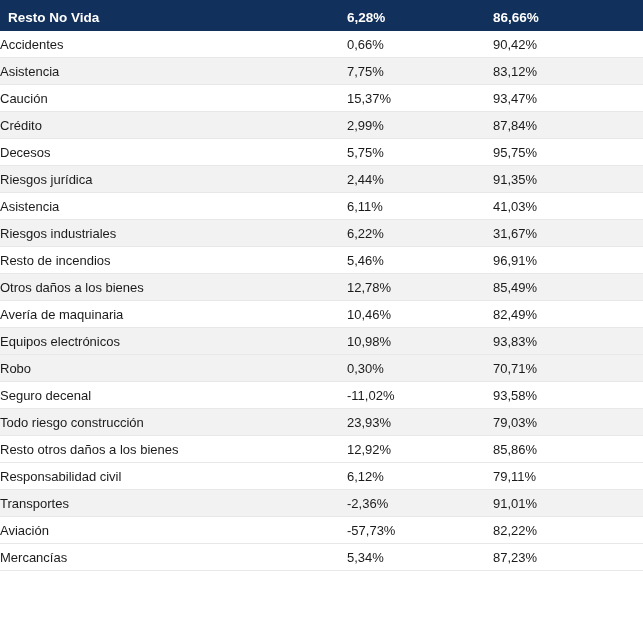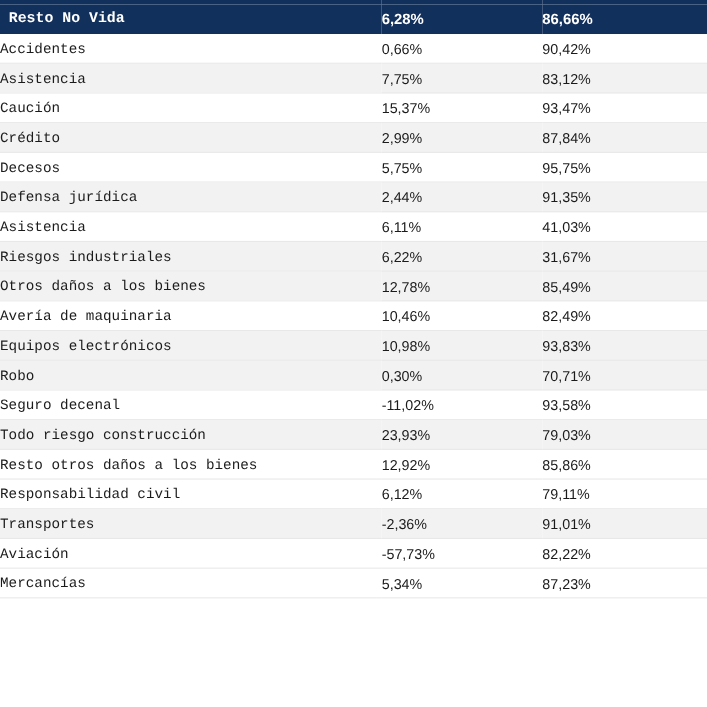--- a/index.html
+++ b/index.html
@@ -55,21 +55,20 @@
     background: #f2f2f2;
   }
   .row-body.plain td {
     background: #ffffff;
   }
   .cell-label {
     text-align: left;
     white-space: nowrap;
     overflow: hidden;
     text-overflow: ellipsis;
-    font-family: Liberation Mono, monospace;
   }
   .cell-num {
     text-align: left;
     padding-right: 38px !important;
     white-space: nowrap;
   }
   .row-header .cell-label { padding-left: 8px; }
   .row-header .cell-num { padding-right: 38px; }
   .lvl1 { padding-left: 48px; }
   .lvl2 { padding-left: 70px; }
@@ -114,33 +113,38 @@
           <td class="cell-label lvl1">Crédito</td>
           <td class="cell-num">2,99%</td>
           <td class="cell-num">87,84%</td>
         </tr>
         <tr class="row-body plain">
           <td class="cell-label lvl1">Decesos</td>
           <td class="cell-num">5,75%</td>
           <td class="cell-num">95,75%</td>
         </tr>
         <tr class="row-body alt">
-          <td class="cell-label lvl1">Defensa jurídica</td>
+          <td class="cell-label lvl1">Riesgos jurídica</td>
           <td class="cell-num">2,44%</td>
           <td class="cell-num">91,35%</td>
         </tr>
         <tr class="row-body plain">
           <td class="cell-label lvl1">Asistencia</td>
           <td class="cell-num">6,11%</td>
           <td class="cell-num">41,03%</td>
         </tr>
         <tr class="row-body alt">
           <td class="cell-label lvl2">Riesgos industriales</td>
           <td class="cell-num">6,22%</td>
           <td class="cell-num">31,67%</td>
+        </tr>
+        <tr class="row-body plain">
+          <td class="cell-label lvl2">Resto de incendios</td>
+          <td class="cell-num">5,46%</td>
+          <td class="cell-num">96,91%</td>
         </tr>
         <tr class="row-body alt">
           <td class="cell-label lvl1">Otros daños a los bienes</td>
           <td class="cell-num">12,78%</td>
           <td class="cell-num">85,49%</td>
         </tr>
         <tr class="row-body plain">
           <td class="cell-label lvl2">Avería de maquinaria</td>
           <td class="cell-num">10,46%</td>
           <td class="cell-num">82,49%</td>

